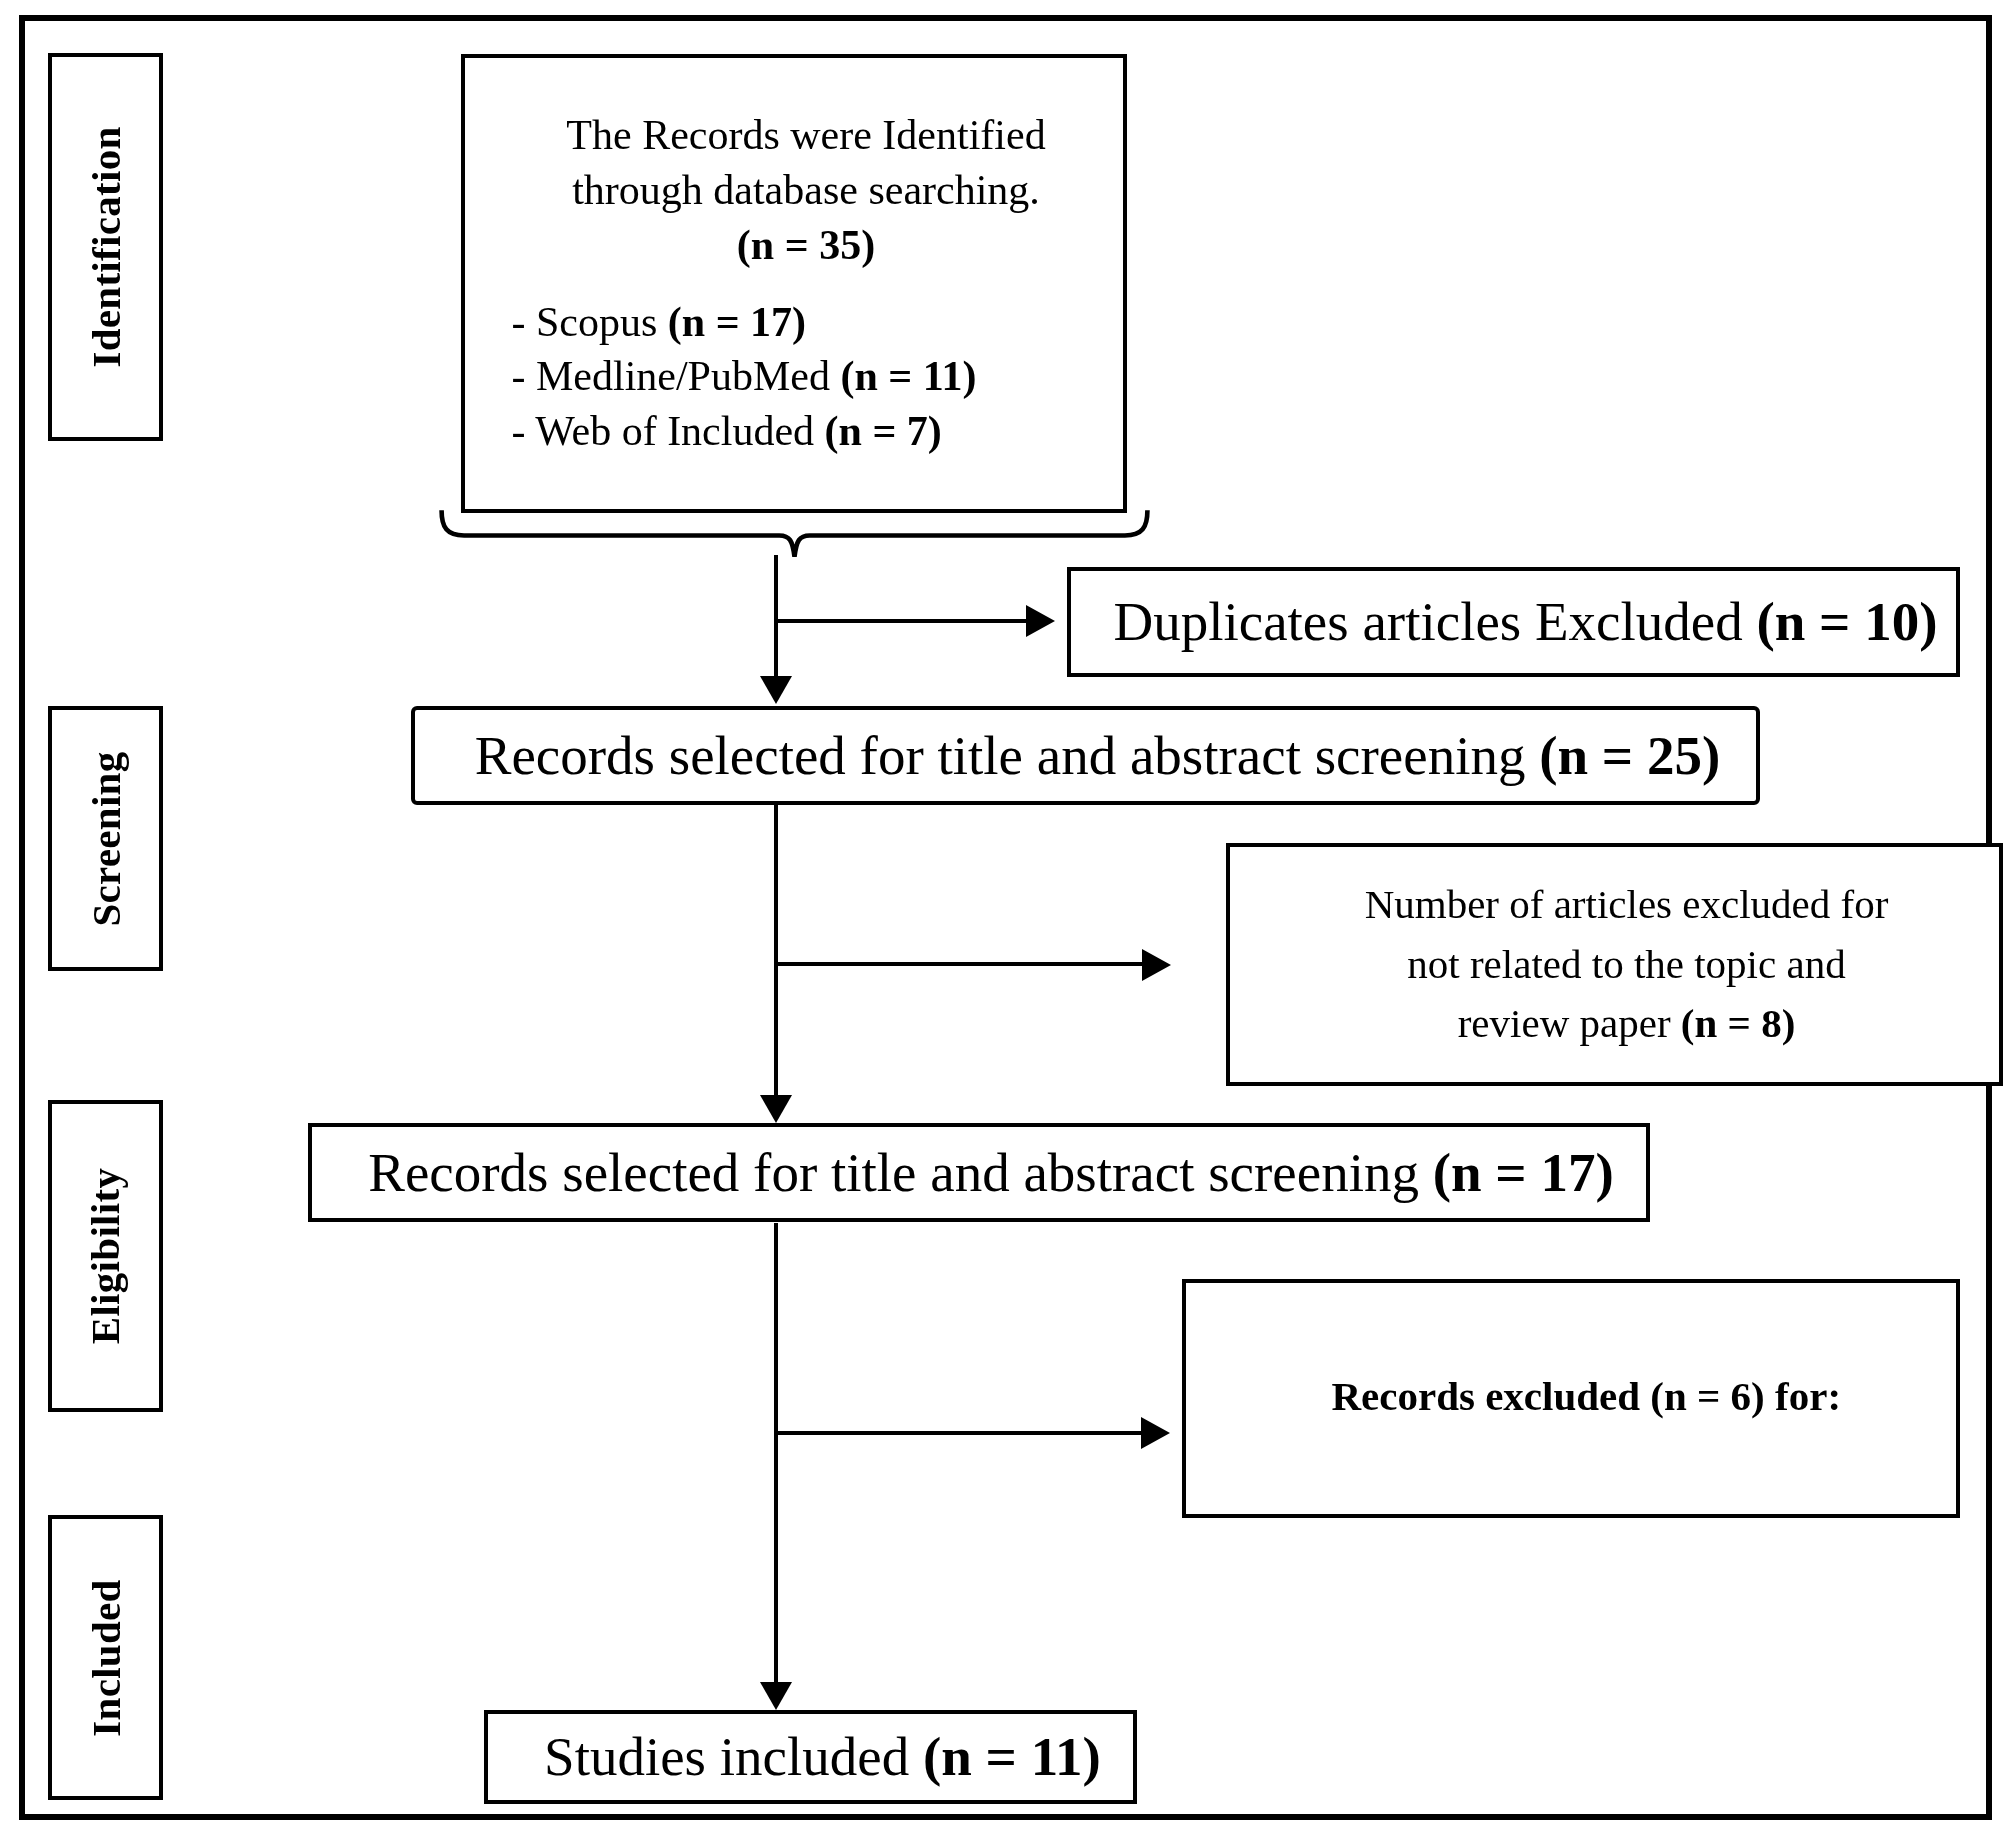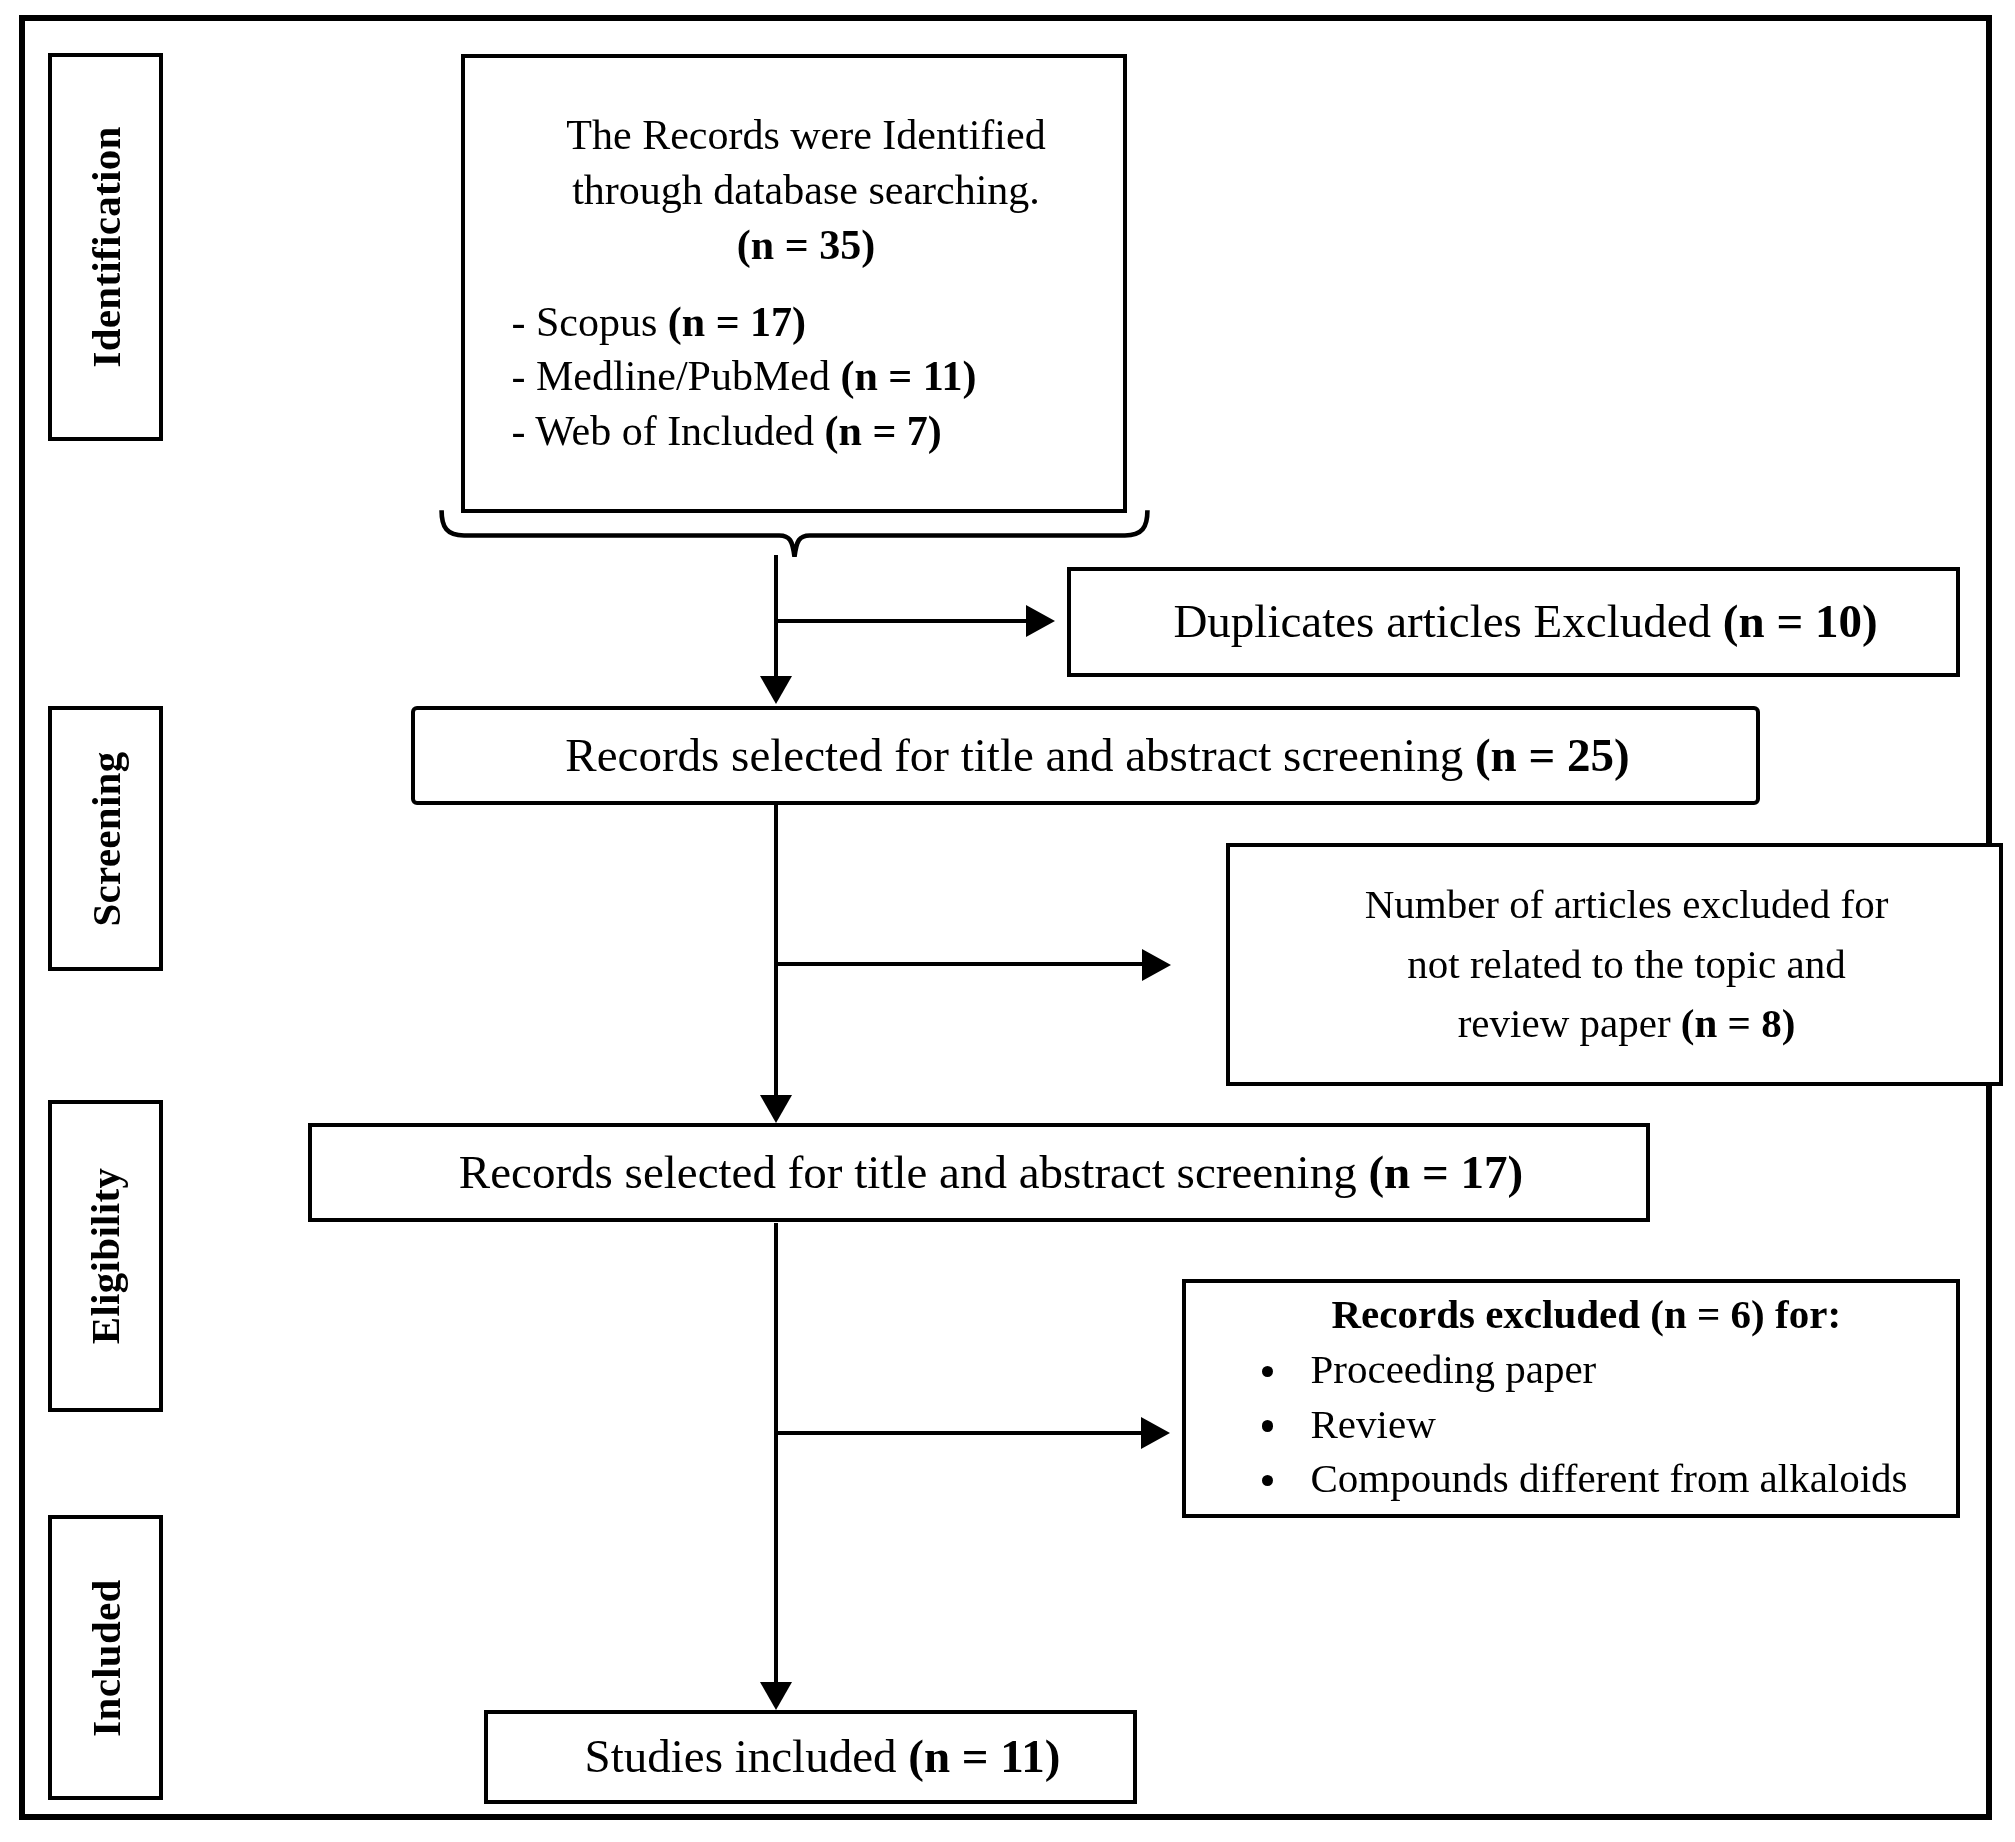--- a/index.html
+++ b/index.html
@@ -65,21 +65,21 @@
   }
   
   .t-ident {
     font-size: 42px;
     line-height: 1.30;
     text-align: left;
     padding: 0 22.5px;
   }
   .t-ident .ctr { text-align: center; }
   .t-ident .gap { display:block; height: 22.5px; }
-  .t-line { font-size: 47px; line-height: 1.30; }
+  .t-line { font-size: 55px; line-height: 1.30; }
   .t-line-3 { font-size: 41px; line-height: 1.46; }
   b, .bold { font-weight: bold; }
 
   
   .excl-box .box-inner {
     text-align: left;
     padding: 0 20px 0 26.5px;
   }
   .excl-head {
     font-weight: bold;
@@ -228,25 +228,20 @@
 
   <div class="vline" style="left:774px; top:1223px; height:464px;"></div>
   <div class="arrow-down" style="left:760px; top:1682px;"></div>
 
   <div class="hline" style="left:774px; top:1431px; width:370px;"></div>
   <div class="arrow-right" style="left:1141px; top:1417px;"></div>
 
   <div class="box excl-box" style="left:1182px; top:1279px; width:778px; height:239px;">
     <div class="box-inner">
       <span class="excl-head">Records excluded (n = 6) for:</span>
-      <ul class="bullets">
-        <li>Proceeding paper</li>
-        <li>Review</li>
-        <li>Compounds different from alkaloids</li>
-      </ul>
     </div>
   </div>
 
   <div class="box" style="left:484px; top:1710px; width:653px; height:94px;">
     <div class="box-inner t-line">
       <span>Studies included </span><b>(n = 11)</b>
     </div>
   </div>
 
 </div>

